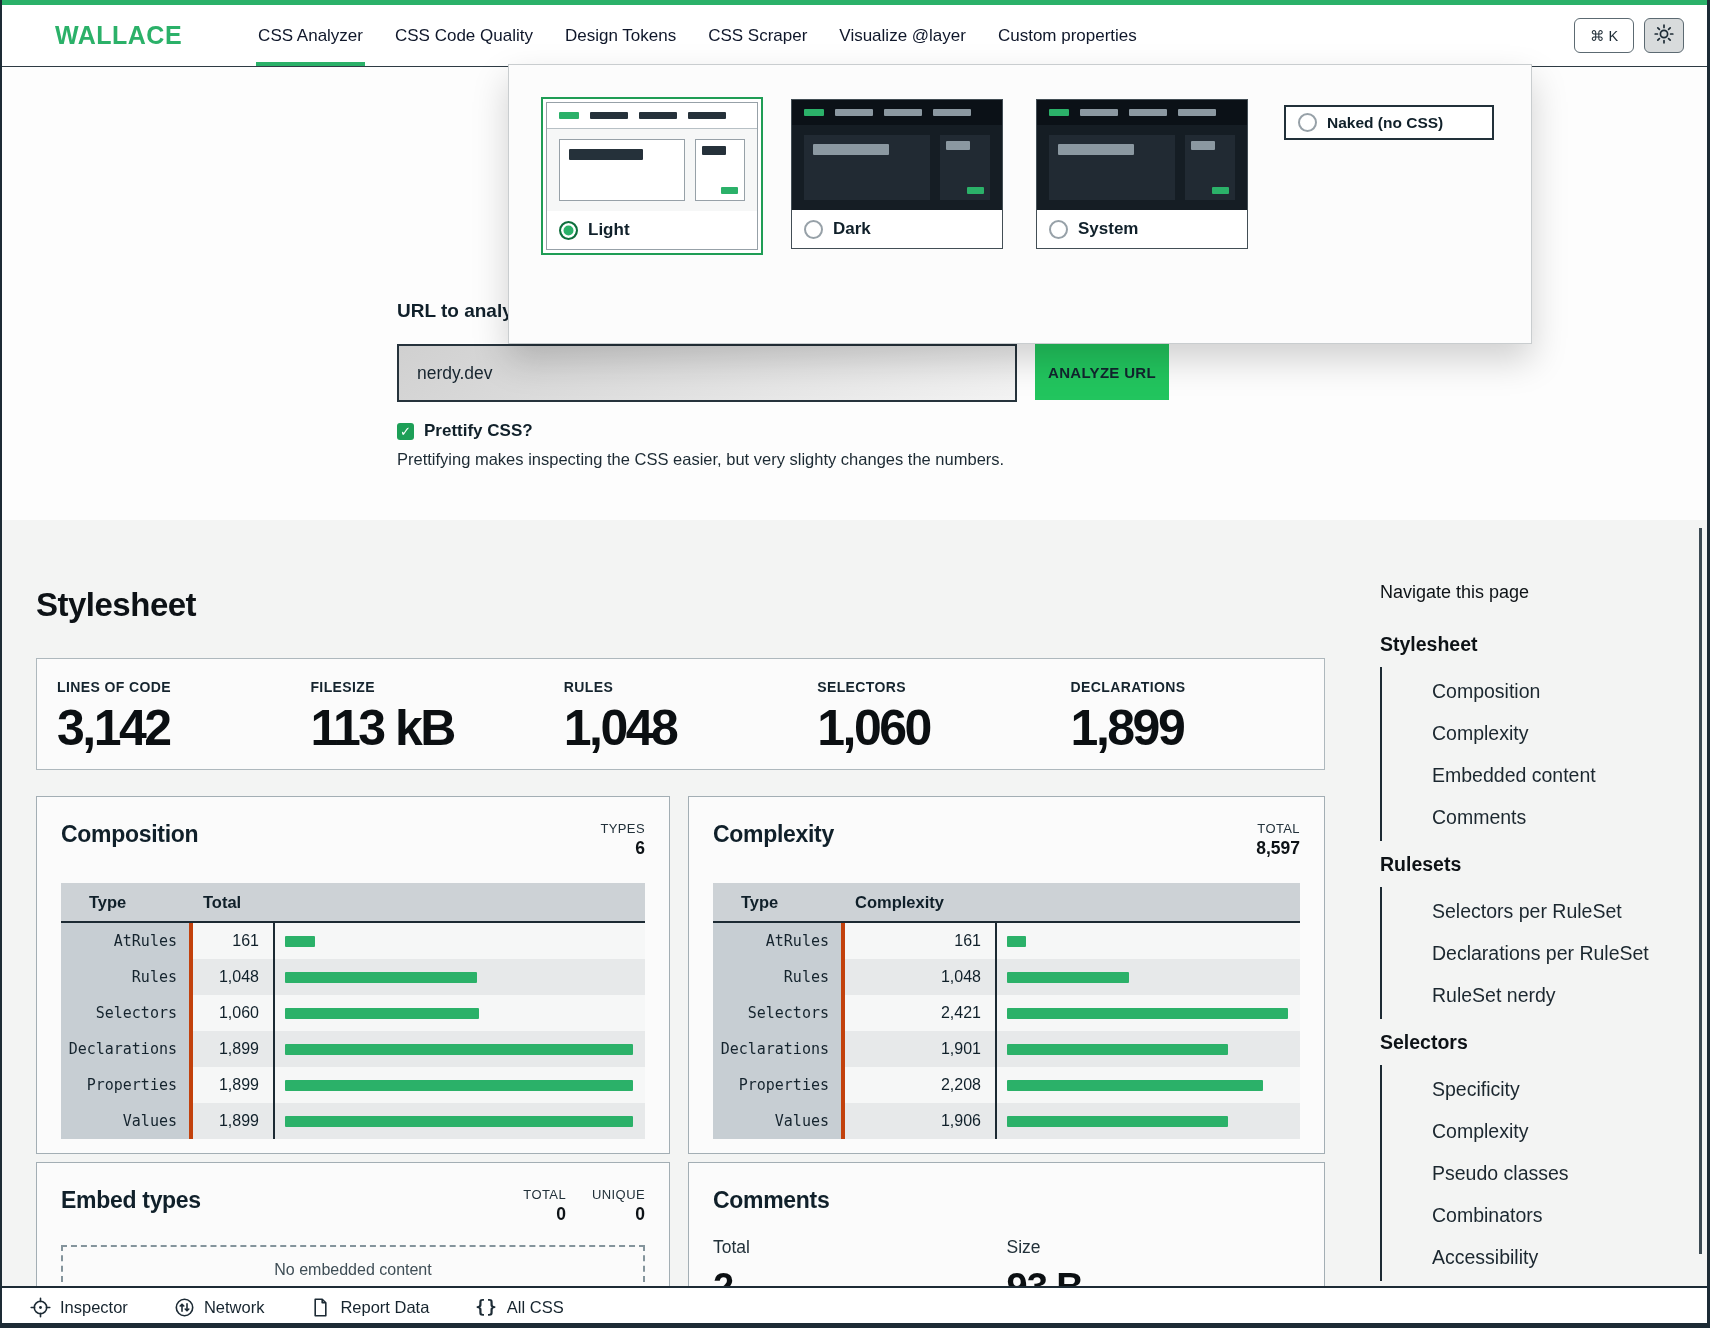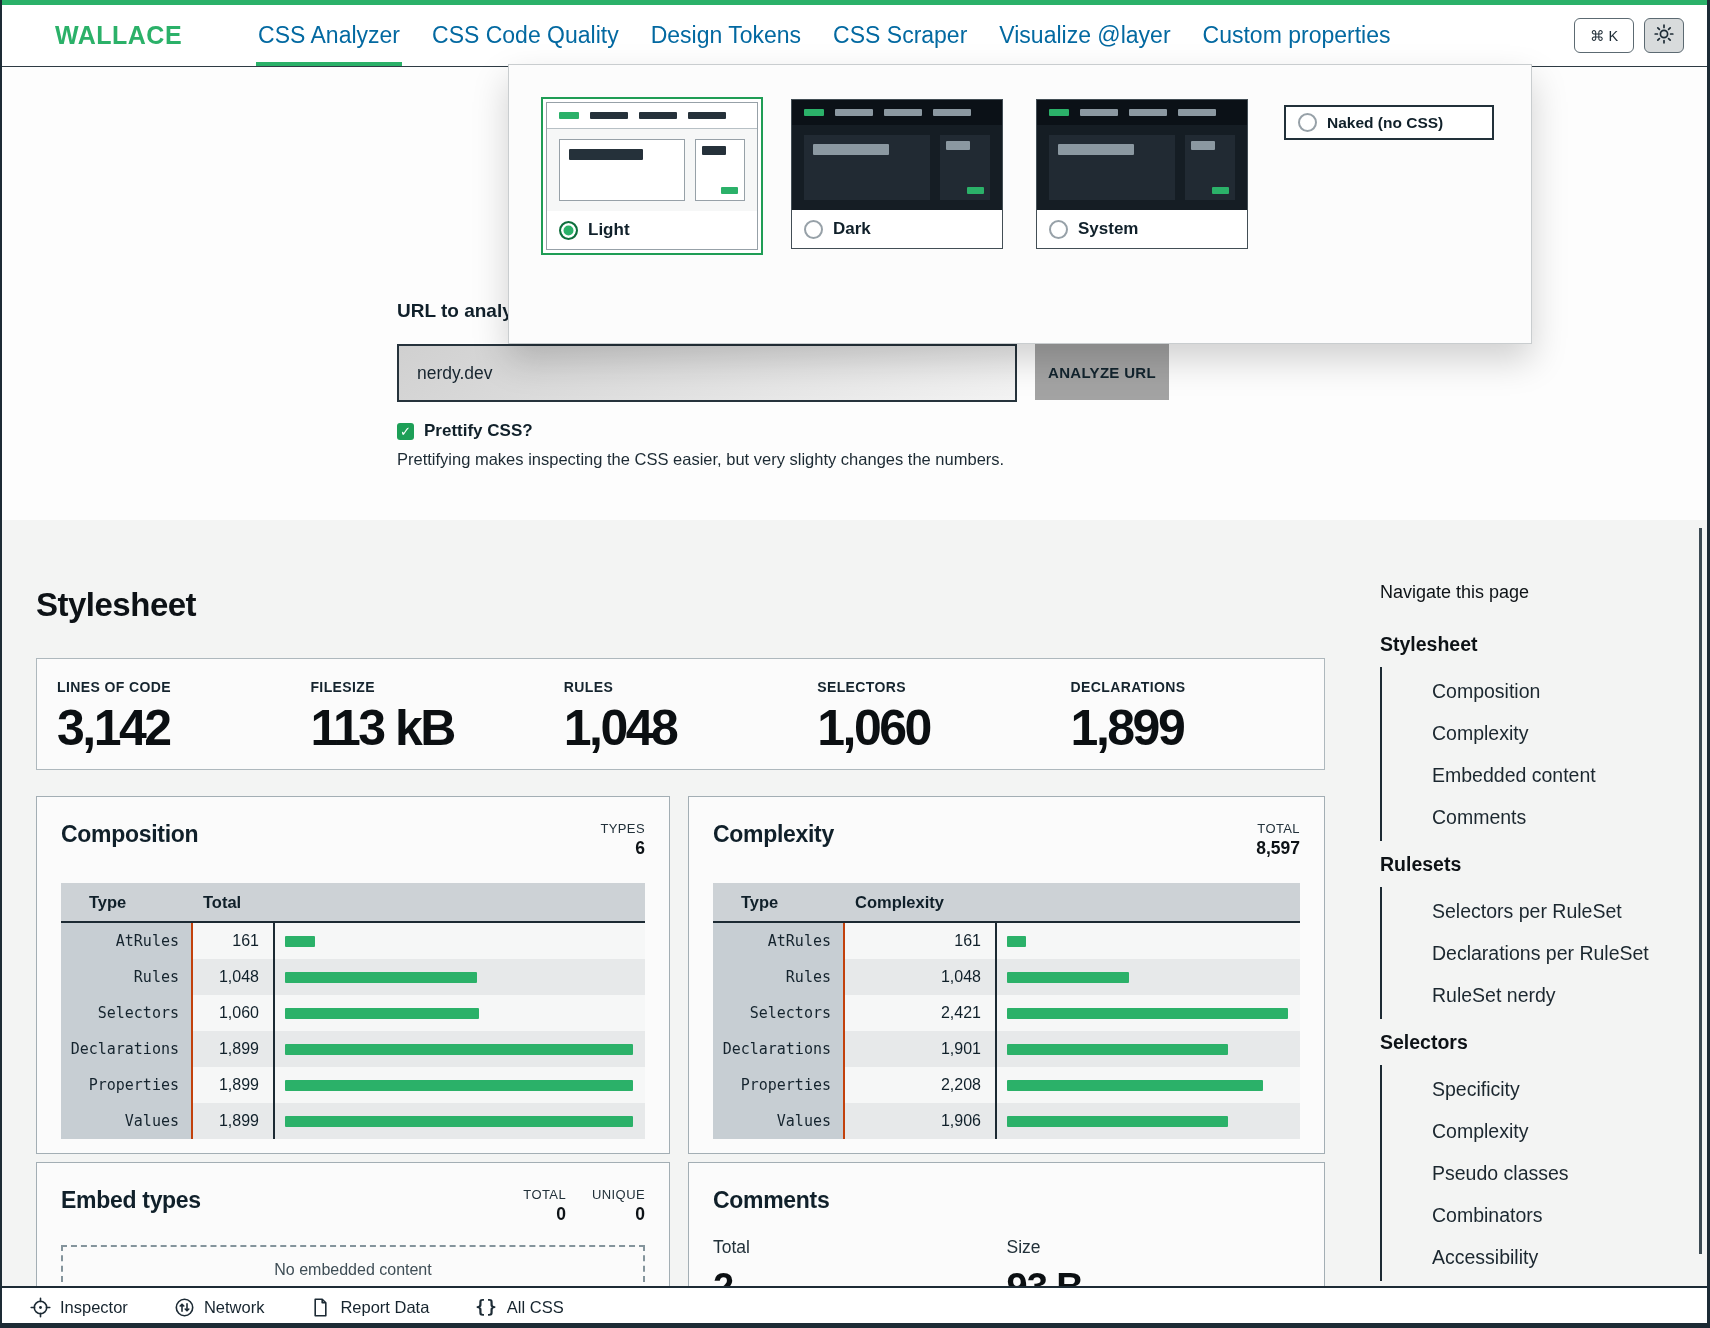--- a/index.html
+++ b/index.html
@@ -9,21 +9,21 @@
   .frame-top{position:absolute;top:0;left:0;right:0;height:5px;background:#2bb169;z-index:95;}
   .frame-left{position:absolute;top:0;left:0;bottom:0;width:2px;background:#1d2b35;z-index:95;}
   .frame-right{position:absolute;top:0;right:0;bottom:0;width:3px;background:#1d2b35;z-index:95;}
   .frame-bottom{position:absolute;left:0;right:0;bottom:0;height:5px;background:#1d2b35;z-index:95;}
 
   
   .header{position:absolute;top:5px;left:0;right:0;height:61px;background:#fff;
           border-bottom:1px solid #2e3b44;display:flex;align-items:center;z-index:20;}
   .logo{margin-left:55px;font-size:25px;font-weight:bold;letter-spacing:.5px;color:#2bb169;cursor:pointer;}
   .tabs{display:flex;height:100%;margin-left:60px;}
-  .tab{position:relative;display:flex;align-items:center;padding:0 16px;font-size:23px;color:#0369a1;cursor:pointer;white-space:nowrap;}
+  .tab{position:relative;display:flex;align-items:center;padding:0 16px;font-size:17px;color:#0f172a;cursor:pointer;white-space:nowrap;}
   .tab.active::after{content:"";position:absolute;left:14px;right:14px;bottom:0;height:4px;background:#2bb169;}
   .header-right{margin-left:auto;margin-right:26px;display:flex;gap:10px;align-items:center;}
   .kbd-btn{height:33px;min-width:42px;padding:0 8px;border:1.5px solid #5c6a72;border-radius:6px;background:#fff;
            font-size:14.5px;display:flex;align-items:center;justify-content:center;color:#1d2b35;cursor:pointer;}
   .theme-btn{height:33px;width:38px;border:1.5px solid #5c6a72;border-radius:6px;background:#d8dbdc;
              display:flex;align-items:center;justify-content:center;cursor:pointer;}
 
   
   .theme-panel{position:absolute;left:508px;top:64px;width:1022px;height:278px;background:#fcfcfc;
                border:1px solid #c9cdcf;box-shadow:0 16px 34px rgba(0,0,0,.18);z-index:30;}
@@ -58,21 +58,21 @@
                font-weight:bold;font-size:17px;color:#10202a;}
   .radio{width:19px;height:19px;border-radius:50%;flex:none;box-sizing:border-box;}
   .radio.off{border:2px solid #97a1a8;background:#fff;}
   .radio.on{border:2.5px solid #0f6e3c;background:#2bb169;box-shadow:inset 0 0 0 2.5px #fff;}
 
   
   .url-label{position:absolute;left:397px;top:300px;font-size:19px;font-weight:bold;color:#10202a;z-index:5;}
   .url-input{position:absolute;left:397px;top:344px;width:620px;height:58px;border:2px solid #26333c;
              background:linear-gradient(150deg,#d0d0d0,#f3f3f3);padding:0 18px;font-size:17.5px;color:#17252f;
              z-index:5;box-sizing:border-box;font-family:"Liberation Sans",sans-serif;outline:none;}
-  .analyze-btn{position:absolute;left:1035px;top:344px;width:134px;height:56px;background:#a3a3a3;border:none;
+  .analyze-btn{position:absolute;left:1035px;top:344px;width:134px;height:56px;background:#22c55e;border:none;
                color:#12242e;font-weight:bold;font-size:15px;letter-spacing:.3px;display:flex;align-items:center;
                justify-content:center;z-index:5;cursor:pointer;font-family:"Liberation Sans",sans-serif;}
   .prettify{position:absolute;left:397px;top:421px;display:flex;gap:10px;align-items:center;z-index:5;cursor:pointer;}
   .checkbox{width:17px;height:17px;background:#1d9f57;border-radius:3px;color:#fff;font-size:13px;
             display:flex;align-items:center;justify-content:center;line-height:1;}
   .prettify-label{font-size:17px;font-weight:bold;color:#10202a;}
   .prettify-note{position:absolute;left:397px;top:450px;font-size:16.5px;color:#1c2a33;z-index:5;}
 
   
   .report{position:absolute;left:0;top:520px;width:100%;height:808px;background:#f3f4f3;}
@@ -96,21 +96,21 @@
 
   .data-table{position:absolute;left:24px;right:24px;top:86px;}
   .thead{display:grid;height:38px;align-items:center;background:#cdd2d6;border-bottom:2px solid #1c2a33;
          font-weight:bold;font-size:16.5px;color:#10202a;}
   .thead .th{padding-left:10px;}
   .thead .th:first-child{padding-left:28px;}
   .grid-comp{grid-template-columns:132px 82px 1fr;}
   .grid-complex{grid-template-columns:132px 152px 1fr;}
   .trow{display:grid;height:36px;}
   .c-type{background:#c7ced3;font-family:"DejaVu Sans Mono",monospace;font-size:15px;color:#15242e;
-          border-right:2px solid #c2410c;display:flex;align-items:center;justify-content:flex-end;padding-right:12px;}
+          border-right:4px solid #c2410c;display:flex;align-items:center;justify-content:flex-end;padding-right:12px;}
   .c-val{font-size:16px;color:#10202a;border-right:2px solid #1c2a33;display:flex;align-items:center;
          justify-content:flex-end;padding-right:14px;}
   .c-bar{display:flex;align-items:center;padding:0 12px 0 10px;}
   .trow:nth-child(even) .c-val,.trow:nth-child(even) .c-bar{background:#e7e9ea;}
   .trow:nth-child(odd) .c-val,.trow:nth-child(odd) .c-bar{background:#f6f7f7;}
   .bar{height:11px;background:#2bb169;border-radius:1px;}
 
   .embed-empty{position:absolute;left:24px;right:24px;top:82px;height:130px;border:2.5px dashed #84949c;
                display:flex;justify-content:center;padding-top:14px;font-size:16px;color:#3e4d55;box-sizing:border-box;}
   .comments-body{position:absolute;left:24px;right:24px;top:74px;display:flex;}

